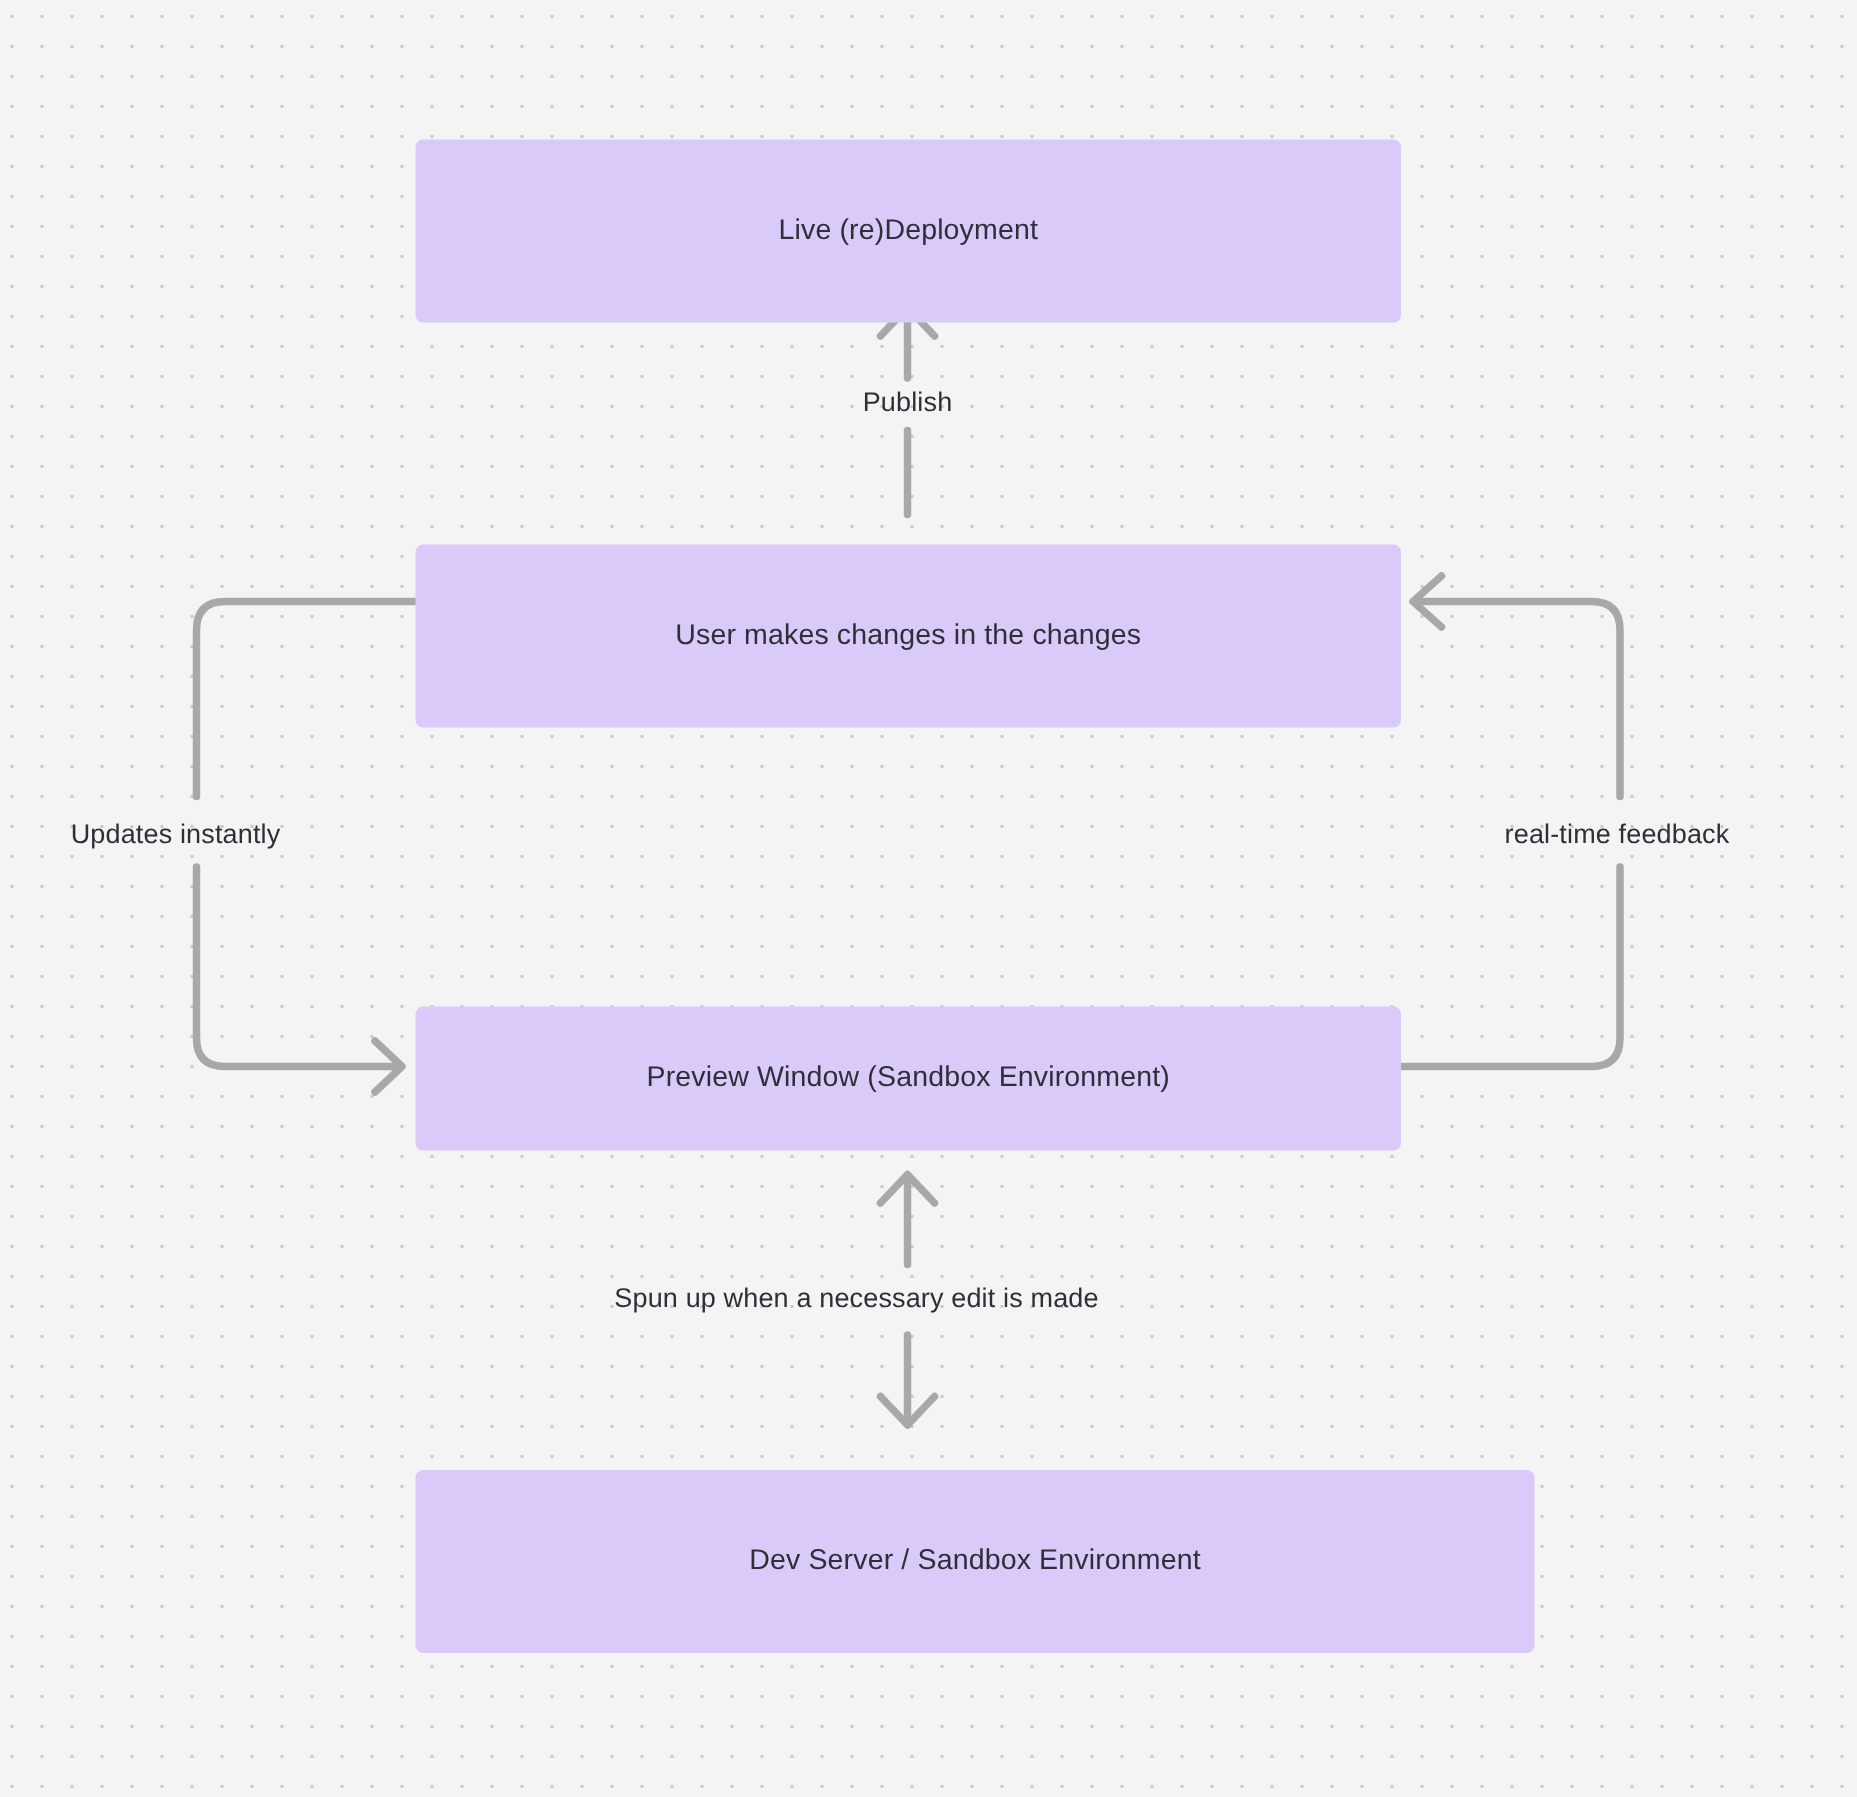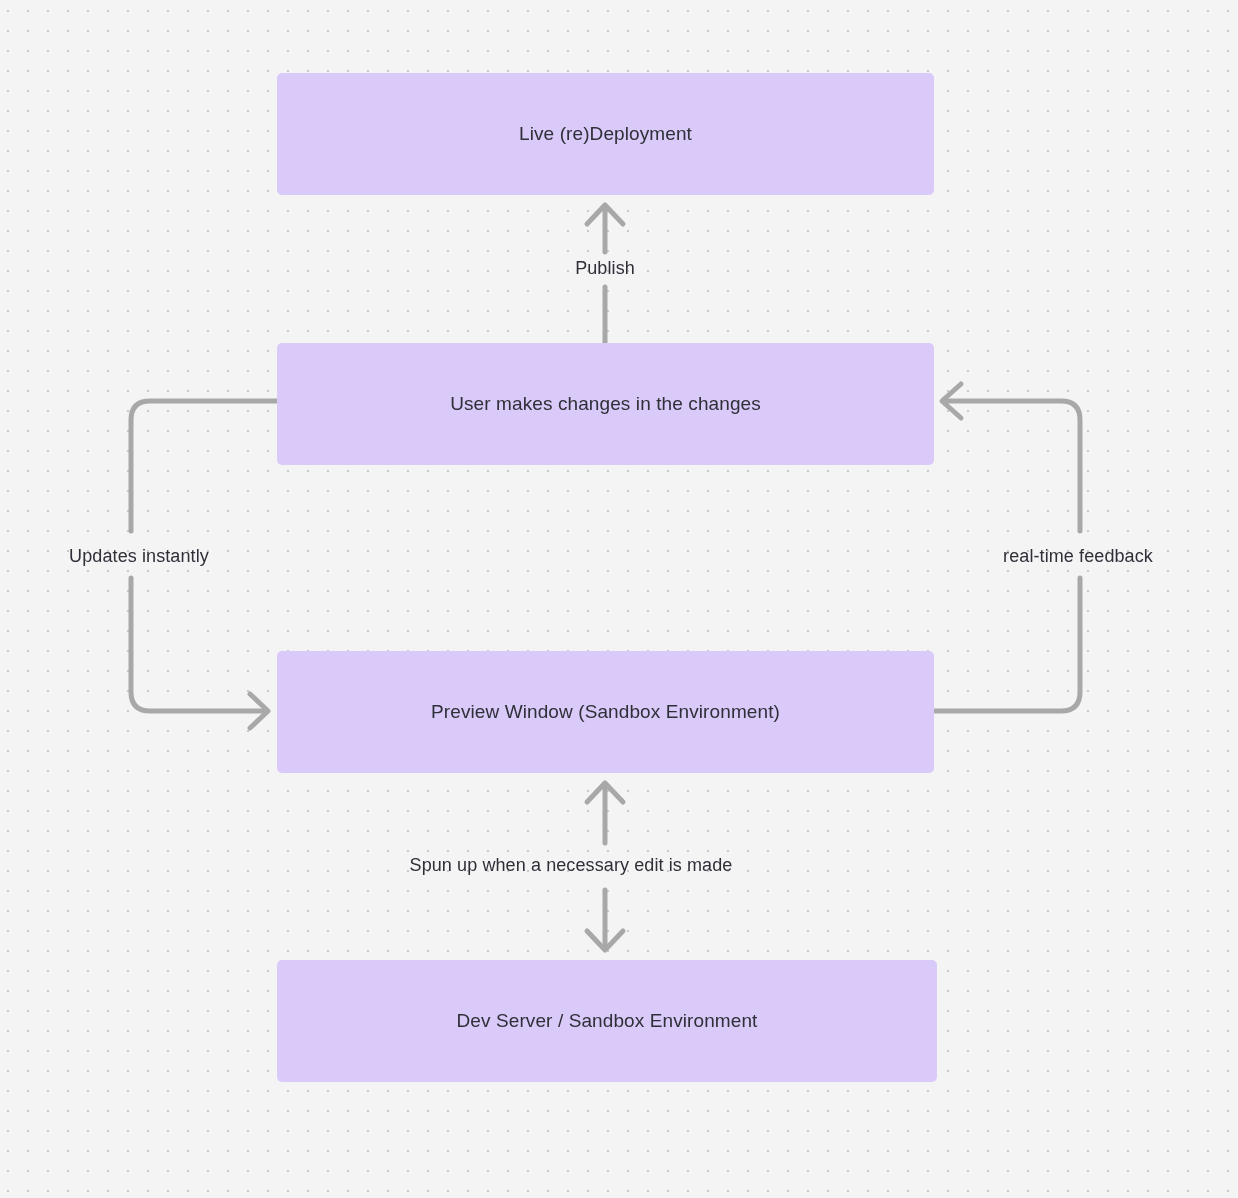--- a/index.html
+++ b/index.html
@@ -40,20 +40,21 @@
     border-radius: 5px;
     display: flex;
     align-items: center;
     justify-content: center;
     color: #2f2f38;
     font-size: 19px;
     font-family: "Liberation Sans", sans-serif;
     letter-spacing: 0.1px;
     line-height: 1.2;
     text-align: center;
+    margin-top: 20px;
   }
   .node-label {
     display: block;
     padding: 0 14px;
   }
   .edge-label {
     position: absolute;
     color: #2f2f38;
     font-size: 18px;
     font-family: Liberation Sans, sans-serif;
@@ -107,29 +108,29 @@
   </svg>
 
   <div class="node" style="left:277px; top:73px; width:657px; height:122px;">
     <span class="node-label">Live (re)Deployment</span>
   </div>
 
   <div class="node" style="left:277px; top:343px; width:657px; height:122px;">
     <span class="node-label">User makes changes in the changes</span>
   </div>
 
-  <div class="node" style="left:277px; top:651px; width:657px; height:122px;">
+  <div class="node" style="left:277px; top:651px; width:657px; height:96px;">
     <span class="node-label">Preview Window (Sandbox Environment)</span>
   </div>
 
-  <div class="node" style="left:277px; top:960px; width:660px; height:122px;">
+  <div class="node" style="left:277px; top:960px; width:746px; height:122px;">
     <span class="node-label">Dev Server / Sandbox Environment</span>
   </div>
 
   <div class="edge-label" style="left:605px; top:269px; transform: translate(-50%, -50%);">Publish</div>
 
-  <div class="edge-label" style="left:139px; top:557px; transform: translate(-50%, -50%);">Updates instantly</div>
+  <div class="edge-label" style="left:117px; top:557px; transform: translate(-50%, -50%);">Updates instantly</div>
 
   <div class="edge-label" style="left:1078px; top:557px; transform: translate(-50%, -50%);">real-time feedback</div>
 
   <div class="edge-label" style="left:571px; top:866px; transform: translate(-50%, -50%);">Spun up when a necessary edit is made</div>
 
 </div>
 
 </body></html>

